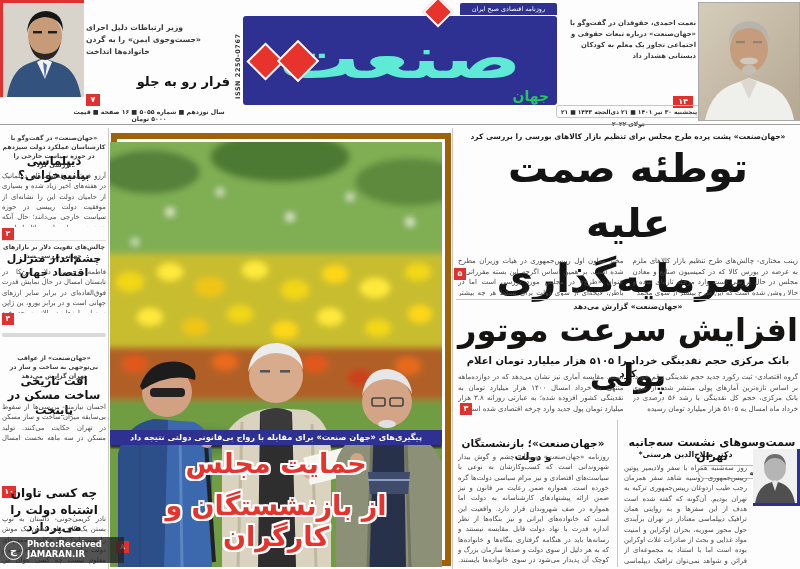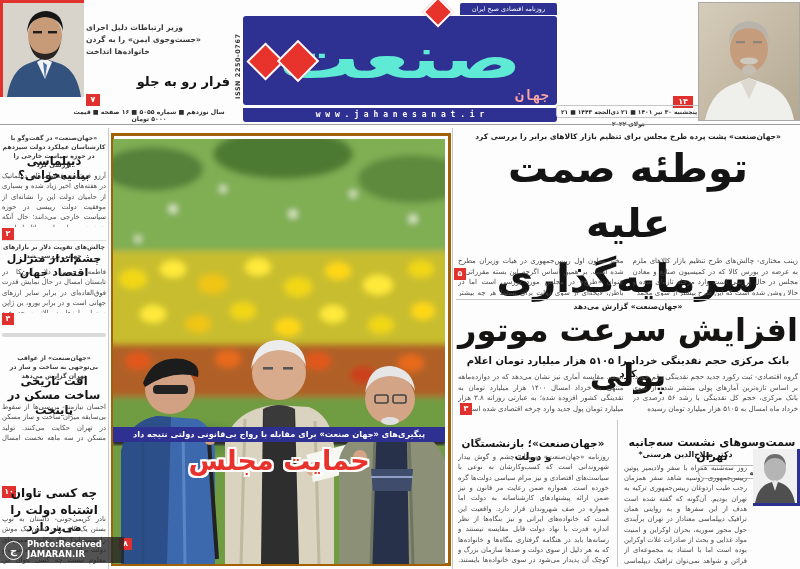--- a/index.html
+++ b/index.html
@@ -53,27 +53,27 @@
   <div class="abs kicker" style="left:86px;top:22px;width:144px;text-align:left;font-size:7.6px;line-height:1.6;">وزیر ارتباطات دلیل اجرای «جست‌وجوی ایمن» را به گردن خانواده‌ها انداخت</div>
   <div class="abs hl" style="left:86px;top:74px;width:144px;font-size:13px;text-align:right;">فرار رو به جلو</div>
   <div class="abs badge" style="left:86px;top:94px;">۷</div>
   <div class="abs center" style="left:68px;top:108px;width:162px;font-size:6.2px;font-weight:bold;color:#2c2c2c;">سال نوزدهم ■ شماره ۵۰۵۵ ■ ۱۶ صفحه ■ قیمت ۵۰۰۰ تومان</div>
 
   <div class="abs" style="left:234px;top:34px;height:72px;writing-mode:vertical-rl;transform:rotate(180deg);font-size:6.4px;font-weight:bold;letter-spacing:0.6px;color:#333;">ISSN 2250-0767</div>
 
   <div class="abs navy center" style="left:460px;top:3px;width:97px;height:12px;color:#fff;font-size:6.4px;line-height:12px;border-radius:2px 2px 0 0;">روزنامه اقتصادی صبح ایران</div>
   <div class="abs navy" style="left:243px;top:16px;width:314px;height:89px;border-radius:3px;">
     <div class="abs" style="left:0;right:0;top:-2px;text-align:center;color:#5eead4;font-size:58px;font-weight:bold;line-height:89px;"><span style="display:inline-block;transform:scaleX(1.4);">صنعت</span></div>
-    <div class="abs" style="right:8px;bottom:1px;color:#fca5a5;font-size:14px;font-weight:bold;font-family:Liberation Mono, monospace;">جهان</div>
+    <div class="abs" style="right:8px;bottom:1px;color:#22c55e;font-size:14px;font-weight:bold;">جهان</div>
     <div class="diamond" style="left:9px;top:32px;width:27px;height:27px;"></div>
     <div class="diamond" style="left:40px;top:30px;width:30px;height:30px;"></div>
   </div>
   <div class="diamond" style="left:427px;top:1px;width:22px;height:22px;"></div>
-  <div class="abs navy center" style="left:243px;top:108px;width:314px;height:14px;color:#fff;font-size:8px;font-weight:bold;line-height:14px;border-radius:0 0 3px 3px;font-family:'DejaVu Sans Mono',monospace;direction:ltr;">w w w . j a h a n e s a n a t . i r</div>
-
+
+  <div class="abs kicker" style="left:560px;top:18px;width:136px;text-align:right;font-size:6.8px;line-height:1.6;">نعمت احمدی، حقوقدان در گفت‌وگو با «جهان‌صنعت» درباره تبعات حقوقی و اجتماعی تجاوز یک معلم به کودکان دبستانی هشدار داد</div>
   <div class="abs badge" style="left:673px;top:96px;width:20px;">۱۴</div>
   <div class="abs center" style="left:556px;top:105px;width:146px;height:13px;border:1px solid #c6c6c6;border-radius:3px;font-size:5.9px;font-weight:bold;color:#2c2c2c;line-height:12px;">پنجشنبه ۳۰ تیر ۱۴۰۱ ■ ۲۱ ذی‌الحجه ۱۴۴۳ ■ ۲۱ جولای ۲۰۲۲</div>
 
   <div class="abs" style="left:698px;top:2px;width:102px;height:119px;border:1px solid #a9a9a9;">
     <svg width="100" height="117" viewBox="0 0 100 117">
       <rect width="100" height="117" fill="#c9bfae"></rect>
       <rect width="100" height="117" fill="url(#gr1)"></rect>
       <defs>
           <linearGradient id="gr1" x1="0" y1="0" x2="1" y2="1">
         <stop offset="0" stop-color="#d5ccba"></stop>
@@ -113,21 +113,21 @@
   <div class="abs body-txt" style="left:2px;top:402px;width:104px;height:40px;">احسان نیازمند- بررسی‌ها از سقوط بی‌سابقه میزان ساخت و ساز مسکن در تهران حکایت می‌کنند. تولید مسکن در سه ماهه نخست امسال در کمترین میزان خود طی ۱۸ سال گذشته قرار گرفت.</div>
   <div class="abs badge" style="left:2px;top:442px;width:14px;margin-top:44px;">۱۰</div>
 
   <div class="abs tab" style="left:2px;top:465px;width:104px;">
     <span style="margin-left:22px;">دیدگاه</span>
     <span class="tab-block right"></span>
   </div>
   <div class="abs hl center" style="left:2px;top:485px;width:104px;font-size:12px;line-height:1.4;">چه کسی تاوان اشتباه دولت را می‌پردازد</div>
   <div class="abs body-txt" style="left:2px;top:514px;width:104px;height:52px;">نادر کریمی‌جونی- داستان به توپ بستن یک کاخ برای کشتن یک موش را شنیده‌اید؟ حالا حکایت تصمیم‌های دولت برای جبران یک اشتباه است و معلوم نیست چه کسی تاوان این اشتباه را می‌پردازد.</div>
 
-  <div class="abs" style="left:111px;top:133px;width:340px;height:433px;border:3px solid #a16207;background:#fff;padding:3px;">
+  <div class="abs" style="left:111px;top:133px;width:340px;height:433px;border:6px solid #a16207;background:#fff;padding:3px;">
     <div style="position:relative;width:332px;height:425px;overflow:hidden;">
       <svg width="332" height="425" viewBox="0 0 332 425" preserveAspectRatio="none">
         <defs>
           <filter id="b2" x="-10%" y="-10%" width="120%" height="120%">
               <feGaussianBlur stdDeviation="3"></feGaussianBlur>
             </filter>
           <filter id="b1" x="-10%" y="-10%" width="120%" height="120%">
               <feGaussianBlur stdDeviation="1"></feGaussianBlur>
             </filter>
         </defs>
@@ -209,33 +209,34 @@
           <circle cx="277" cy="260" r="25" fill="#d3a485"></circle>
           <path d="M252,254 Q256,226 278,227 Q300,230 302,252 Q296,238 277,237 Q258,238 252,254 Z" fill="#e6e6e6"></path>
           <rect x="262" y="256" width="13" height="8" rx="2" fill="none" stroke="#444" stroke-width="1.6"></rect>
           <rect x="280" y="256" width="13" height="8" rx="2" fill="none" stroke="#444" stroke-width="1.6"></rect>
           <ellipse cx="277" cy="282" rx="9" ry="4" fill="#e0e0e0"></ellipse>
           <circle cx="247" cy="318" r="7" fill="#d3a485"></circle>
         </g>
       </svg>
       <div class="abs navy center" style="left:0;top:288px;width:332px;height:15px;color:#fff;font-size:8.2px;font-weight:bold;line-height:15px;">پیگیری‌های «جهان صنعت» برای مقابله با رواج بی‌قانونی دولتی نتیجه داد</div>
       <div class="abs outline-red" style="left:0;top:306px;width:332px;font-size:27px;">حمایت مجلس</div>
+      <div class="abs outline-red" style="left:0;top:348px;width:332px;font-size:27px;">از بازنشستگان و کارگران</div>
       <div class="abs badge" style="left:6px;bottom:14px;width:13px;">۸</div>
     </div>
   </div>
 
   <div class="abs" style="left:0;top:537px;width:124px;height:26px;background:rgba(35,35,35,0.78);display:flex;align-items:center;gap:4px;padding:0 4px;direction:ltr;z-index:40;">
     <span style="width:19px;height:19px;border:1.5px solid #fff;border-radius:50%;color:#fff;font-size:10px;font-weight:bold;display:flex;align-items:center;justify-content:center;flex:0 0 auto;">ج</span>
     <span style="display:flex;flex-direction:column;line-height:1.15;">
       <span style="color:#fff;font-size:8.5px;font-weight:bold;">Photo:Received</span>
       <span style="color:#fff;font-size:8.5px;font-weight:bold;">JAMARAN.IR</span>
     </span>
   </div>
 
-  <div class="abs kicker center" style="left:458px;top:132px;width:340px;font-size:7.5px;color:#222;">«جهان‌صنعت» پشت پرده طرح مجلس برای تنظیم بازار کالاهای برابر را بررسی کرد</div>
+  <div class="abs kicker center" style="left:458px;top:132px;width:340px;font-size:7.5px;color:#222;">«جهان‌صنعت» پشت پرده طرح مجلس برای تنظیم بازار کالاهای بورسی را بررسی کرد</div>
   <div class="abs hl center" style="left:458px;top:141px;width:340px;font-size:40px;line-height:1.38;">توطئه صمت</div>
   <div class="abs hl center" style="left:458px;top:196px;width:340px;font-size:40px;line-height:1.38;">علیه سرمایه‌گذاری</div>
   <div class="abs cols" style="left:458px;top:256px;width:340px;height:40px;">
     <div class="body-txt" style="font-size:7px;height:40px;">زینب مختاری- چالش‌های طرح تنظیم بازار کالاهای ملزم به عرضه در بورس کالا که در کمیسیون صنایع و معادن مجلس در حال بررسی است وارد مرحله تازه‌ای شده و حالا روشن شده است که این طرح بیشتر از سوی محمد</div>
     <div class="body-txt" style="font-size:7px;height:40px;">مخبر معاون اول رییس‌جمهوری در هیات وزیران مطرح شده است. بر همین اساس اگرچه این بسته مقرراتی با عنوان «طرح» در مجلس مورد بررسی است اما در باطن، لایحه‌ای از سوی دولت برای تسلط هر چه بیشتر ...</div>
   </div>
   <div class="abs badge" style="left:454px;top:268px;width:12px;z-index:5;">۵</div>
 
   <div class="abs rule" style="left:456px;top:299px;width:344px;height:1px;"></div>
 

